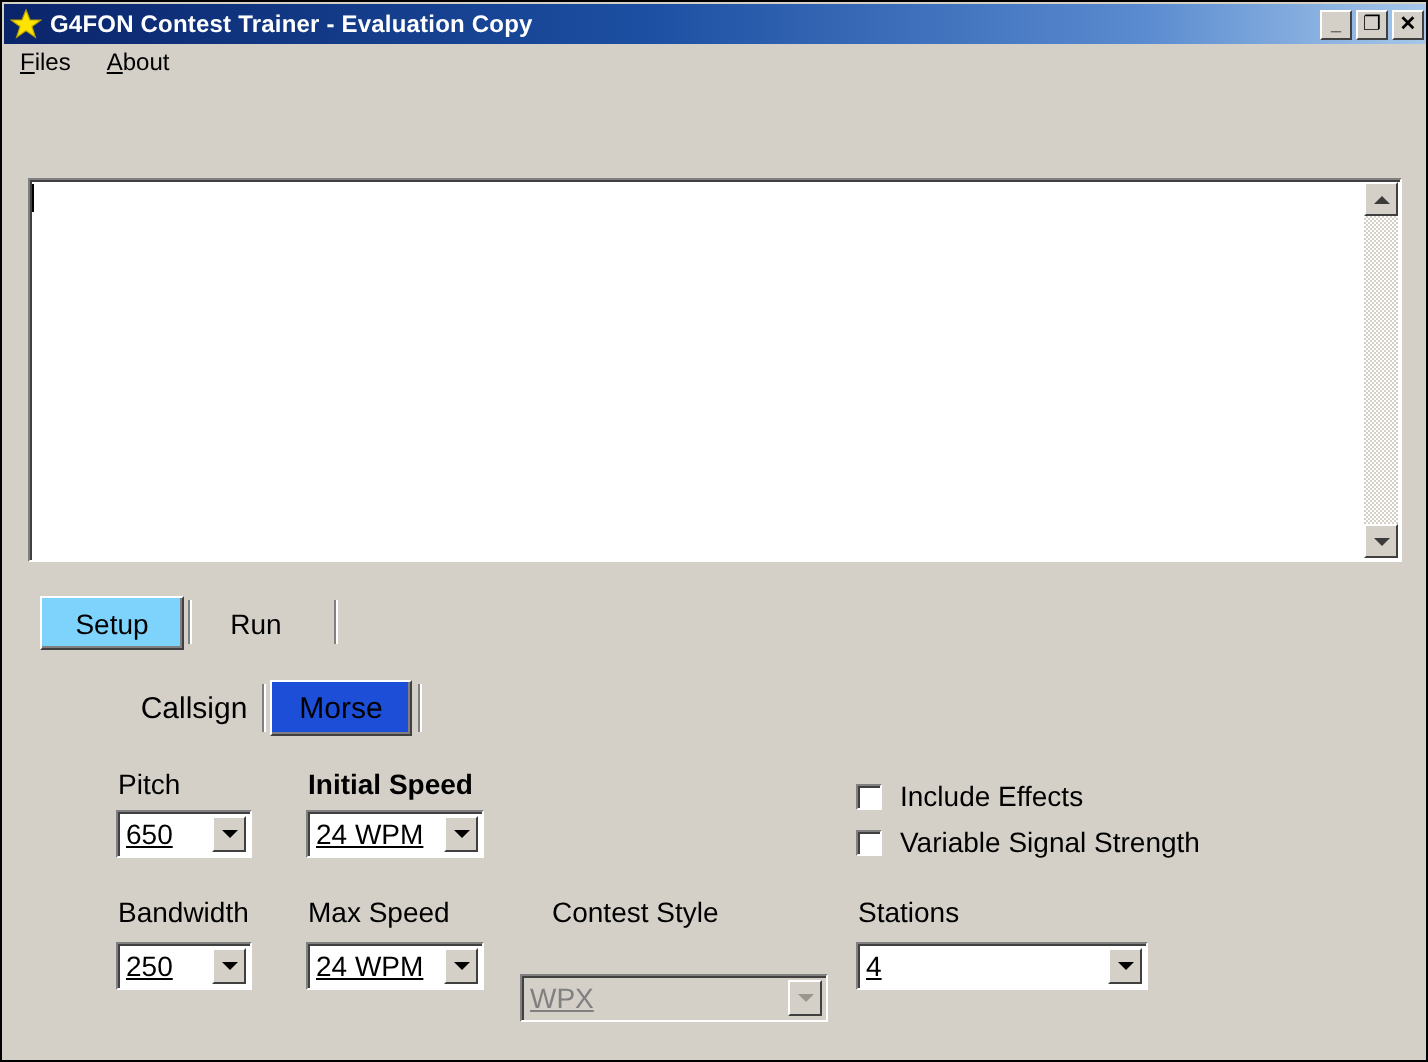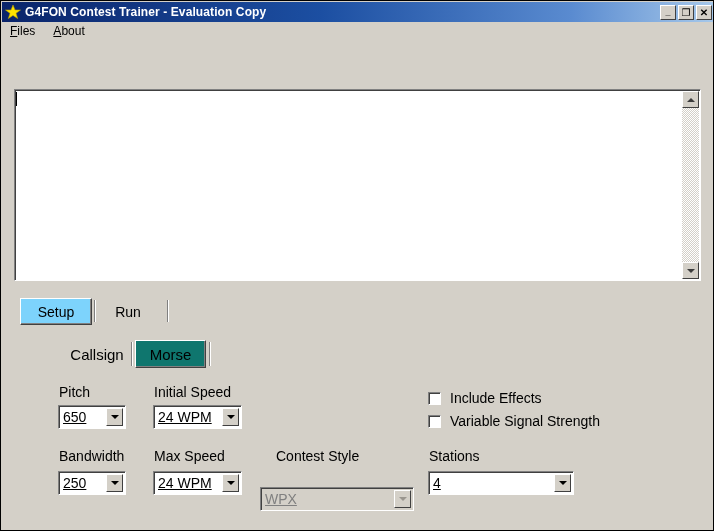--- a/index.html
+++ b/index.html
@@ -236,21 +236,21 @@
     box-sizing: border-box;
     font-size: 15px;
     color: #000;
     display: flex;
     align-items: center;
     justify-content: center;
     cursor: default;
     white-space: nowrap;
   }
   .subtab.active {
-    background: #0f766e;
+    background: #1d4ed8;
     border-top: 1px solid #ffffff;
     border-left: 1px solid #ffffff;
     border-right: 1px solid #404040;
     border-bottom: 1px solid #404040;
     box-shadow: inset -1px -1px 0 #808080;
   }
   .subtab.inactive { background: transparent; border: none; }
   .subtab-sep {
     position: absolute;
     top: 2px;
@@ -421,21 +421,21 @@
   </div>
 
   <div class="field-label" style="left:58px; top:383px;">Pitch</div>
   <div class="combo" style="left:57px; top:404px; width:68px;">
     <span class="combo-text">650</span>
     <span class="combo-arrow-btn">
       <span class="tri"></span>
     </span>
   </div>
 
-  <div class="field-label" style="left:153px; top:383px;">Initial Speed</div>
+  <div class="field-label" style="left:153px; top:383px;font-weight:bold;">Initial Speed</div>
   <div class="combo" style="left:152px; top:404px; width:89px;">
     <span class="combo-text">24 WPM</span>
     <span class="combo-arrow-btn">
       <span class="tri"></span>
     </span>
   </div>
 
   <div class="checkrow" style="left:427px; top:389px;">
     <span class="checkbox"></span>
     <span class="check-label">Include Effects</span>

